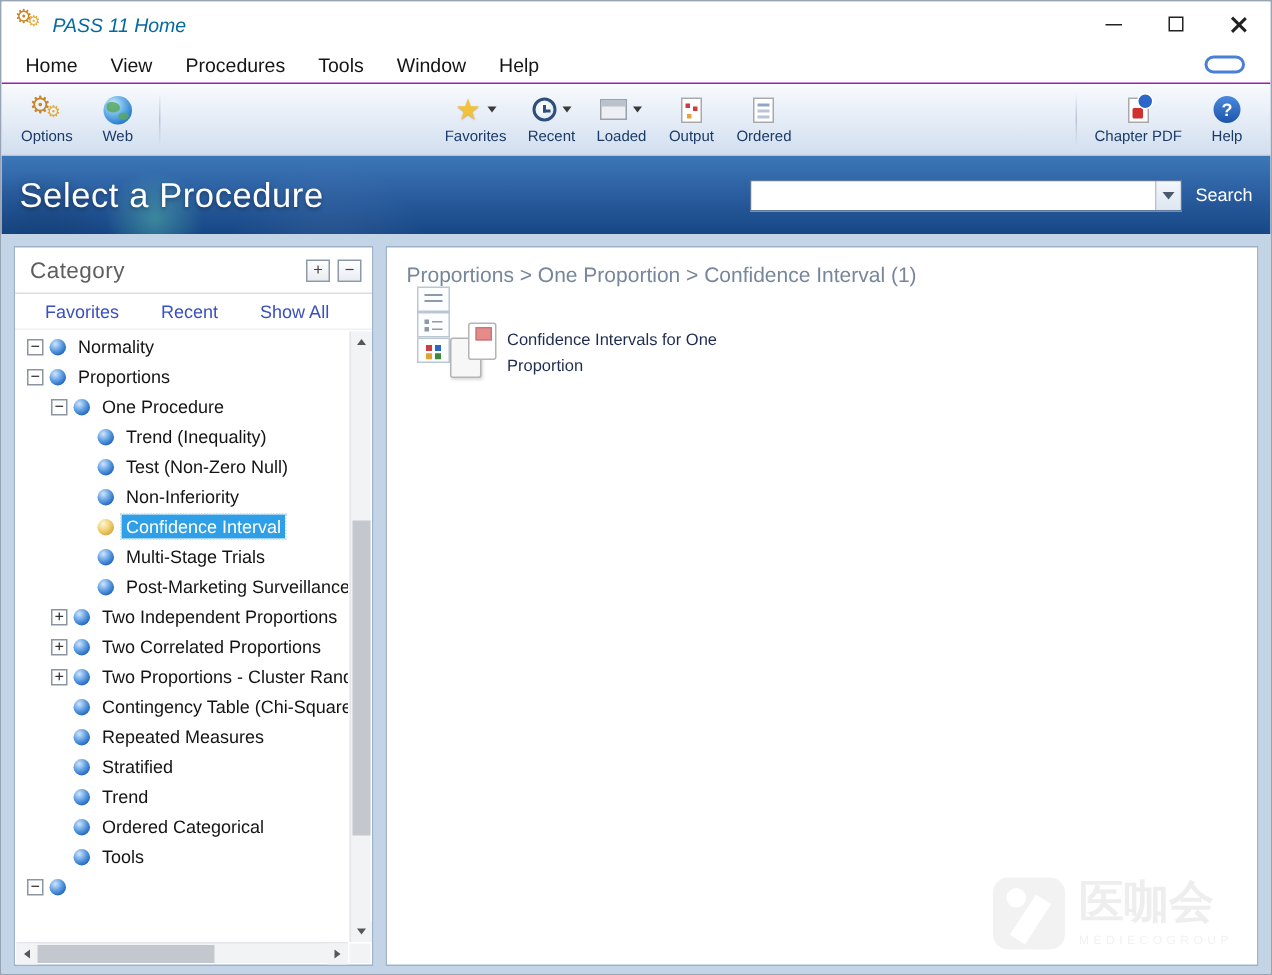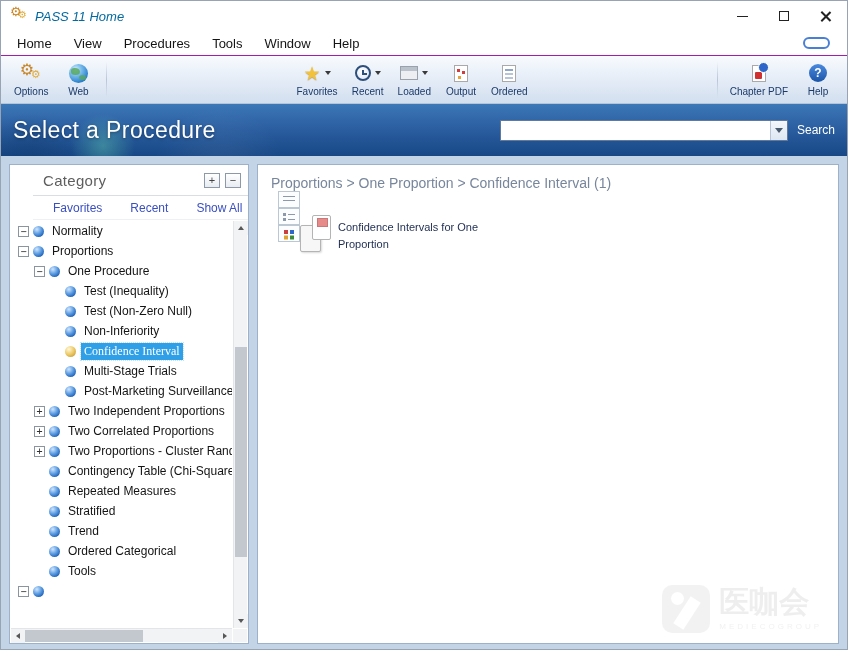--- a/index.html
+++ b/index.html
@@ -76,42 +76,42 @@
   .search-combo { width:288px; height:21px; background:#fff; border:1px solid #5f7globa; border:1px solid #61799a; display:flex; }
   .search-input { flex:1; border:none; outline:none; font-size:12px; padding:0 5px; color:#222; background:#fff; }
   .combo-arrow-btn { width:17px; border-left:1px solid #b7c4d6; background:linear-gradient(#f4f7fb,#dde6f2);
                      display:flex; align-items:center; justify-content:center; }
   .combo-arrow { width:0; height:0; border-left:4px solid transparent; border-right:4px solid transparent; border-top:5px solid #4a5a6e; }
   .search-label { color:#fff; font-size:12px; margin-left:9px; }
 
   
   .main { position:relative; flex:1; background:#c4d4e7; }
   .panel { position:absolute; background:#fff; border:1px solid #9db2ca; }
-  .left-panel { left:8px; top:8px; width:240px; bottom:5px;padding-left:23px; }
+  .left-panel { left:8px; top:8px; width:240px; bottom:5px; }
   .right-panel { left:256px; right:8px; top:8px; bottom:5px; }
 
   
   .cat-header { height:31px; display:flex; align-items:center; padding:0 7px 0 10px; border-bottom:1px solid #dadde2; }
   .cat-title { flex:1; font-size:15px; color:#5e5e5e; letter-spacing:.3px; }
   .mini-btn { width:16px; height:15px; border:1px solid #8d99a8; background:linear-gradient(#fff,#e8ecf1);
               font-size:11px; line-height:12px; text-align:center; color:#444; margin-left:5px; }
   .cat-tabs { height:24px; display:flex; align-items:center; gap:28px; padding-left:20px; font-size:12px;
               color:#3a4fc0; border-bottom:1px solid #eef0f4; }
   .cat-tab { cursor:default; }
 
   .tree-viewport { position:absolute; left:2px; right:16px; top:56px; bottom:15px; overflow:hidden; }
   .tree-row { height:20px; display:flex; align-items:center; white-space:nowrap; font-size:12px; color:#141414; overflow:hidden; }
   .expander { width:11px; height:11px; flex:0 0 11px; border:1px solid #8b95a2; background:#fff; font-size:10px;
               line-height:9px; text-align:center; color:#333; margin-right:4px; font-family:"DejaVu Sans Mono",monospace; }
   .expander.none { border:none; background:transparent; }
   .bullet { width:11px; height:11px; flex:0 0 11px; border-radius:50%; margin-right:5px;
             background:radial-gradient(circle at 35% 30%, #cfe6ff, #5a9ae0 45%, #1b5fb8 80%, #10488f); }
   .bullet.yellow { background:radial-gradient(circle at 35% 30%, #fff7d6, #ecc964 50%, #c9a13a 85%); }
   .tree-label { padding:1px 3px; }
-  .tree-row.selected .tree-label { background:#2f9fe8; color:#fff; outline:1px dotted #bfe2f8;font-family:Liberation Serif, serif; }
+  .tree-row.selected .tree-label { background:#2f9fe8; color:#fff; outline:1px dotted #bfe2f8; }
 
   
   .vscroll { position:absolute; top:56px; right:1px; bottom:15px; width:14px; background:#f2f3f5; border-left:1px solid #e3e5e8; }
   .sb-btn { position:absolute; width:14px; height:14px; background:#f2f3f5; display:flex; align-items:center; justify-content:center; }
   .sb-up { top:0; left:0; } .sb-down { bottom:0; left:0; }
   .tri-up { width:0; height:0; border-left:3.5px solid transparent; border-right:3.5px solid transparent; border-bottom:4.5px solid #575757; }
   .tri-down { width:0; height:0; border-left:3.5px solid transparent; border-right:3.5px solid transparent; border-top:4.5px solid #575757; }
   .tri-left { width:0; height:0; border-top:3.5px solid transparent; border-bottom:3.5px solid transparent; border-right:4.5px solid #575757; }
   .tri-right { width:0; height:0; border-top:3.5px solid transparent; border-bottom:3.5px solid transparent; border-left:4.5px solid #575757; }
   .v-thumb { position:absolute; left:1px; width:12px; top:126px; height:210px; background:#c3c8cf; }
@@ -292,21 +292,21 @@
             <span class="tree-label">Proportions</span>
           </div>
           <div class="tree-row" style="padding-left: 22px;">
             <span class="expander">−</span>
             <span class="bullet blue"></span>
             <span class="tree-label">One Procedure</span>
           </div>
           <div class="tree-row" style="padding-left: 38px;">
             <span class="expander none"></span>
             <span class="bullet blue"></span>
-            <span class="tree-label">Test (Inequality)</span>
+            <span class="tree-label">Trend (Inequality)</span>
           </div>
           <div class="tree-row" style="padding-left: 38px;">
             <span class="expander none"></span>
             <span class="bullet blue"></span>
             <span class="tree-label">Test (Non-Zero Null)</span>
           </div>
           <div class="tree-row" style="padding-left: 38px;">
             <span class="expander none"></span>
             <span class="bullet blue"></span>
             <span class="tree-label">Non-Inferiority</span>

